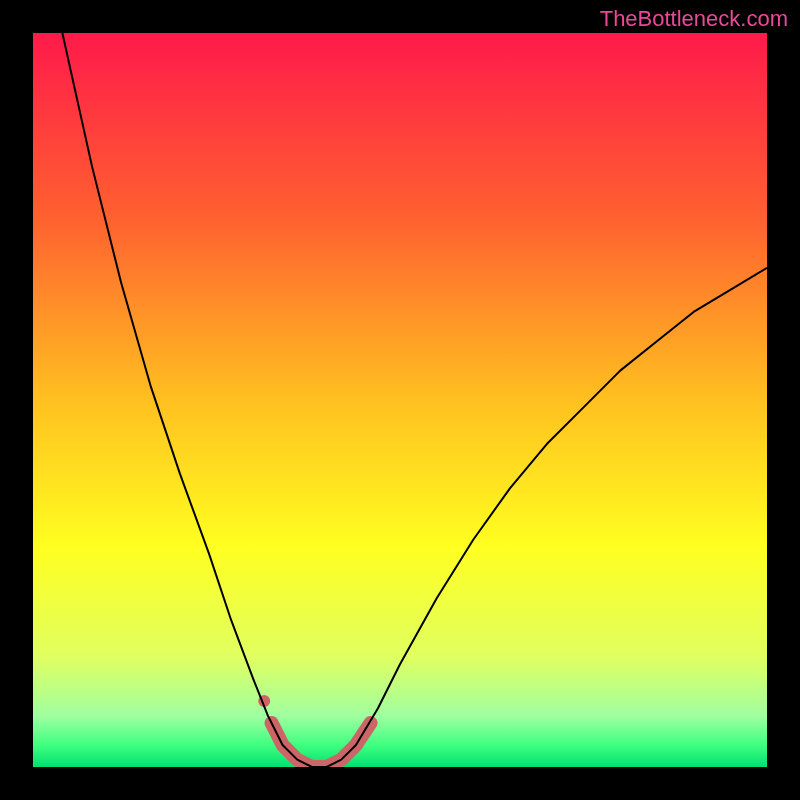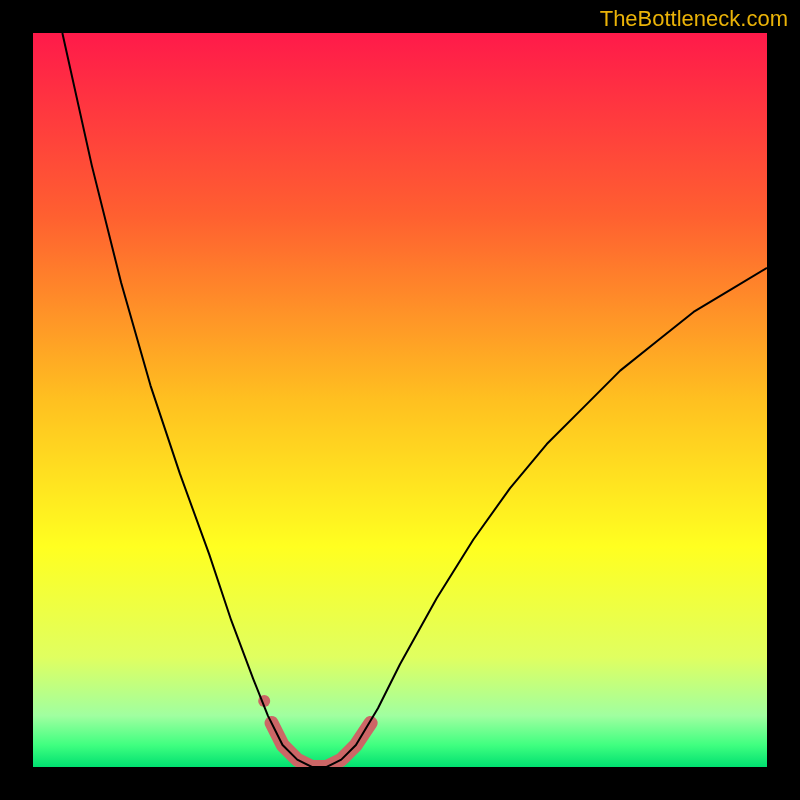--- a/index.html
+++ b/index.html
@@ -8,21 +8,21 @@
     width: 800px;
     height: 800px;
     background: #000;
     position: relative;
     font-family: Arial, sans-serif;
   }
   .watermark {
     position: absolute;
     top: 6px;
     right: 12px;
-    color: #eab308;
+    color: #ec4899;
     font-size: 22px;
     font-weight: 500;
     z-index: 10;
   }
   .plot-frame {
     position: absolute;
     top: 33px;
     left: 33px;
     width: 734px;
     height: 734px;

